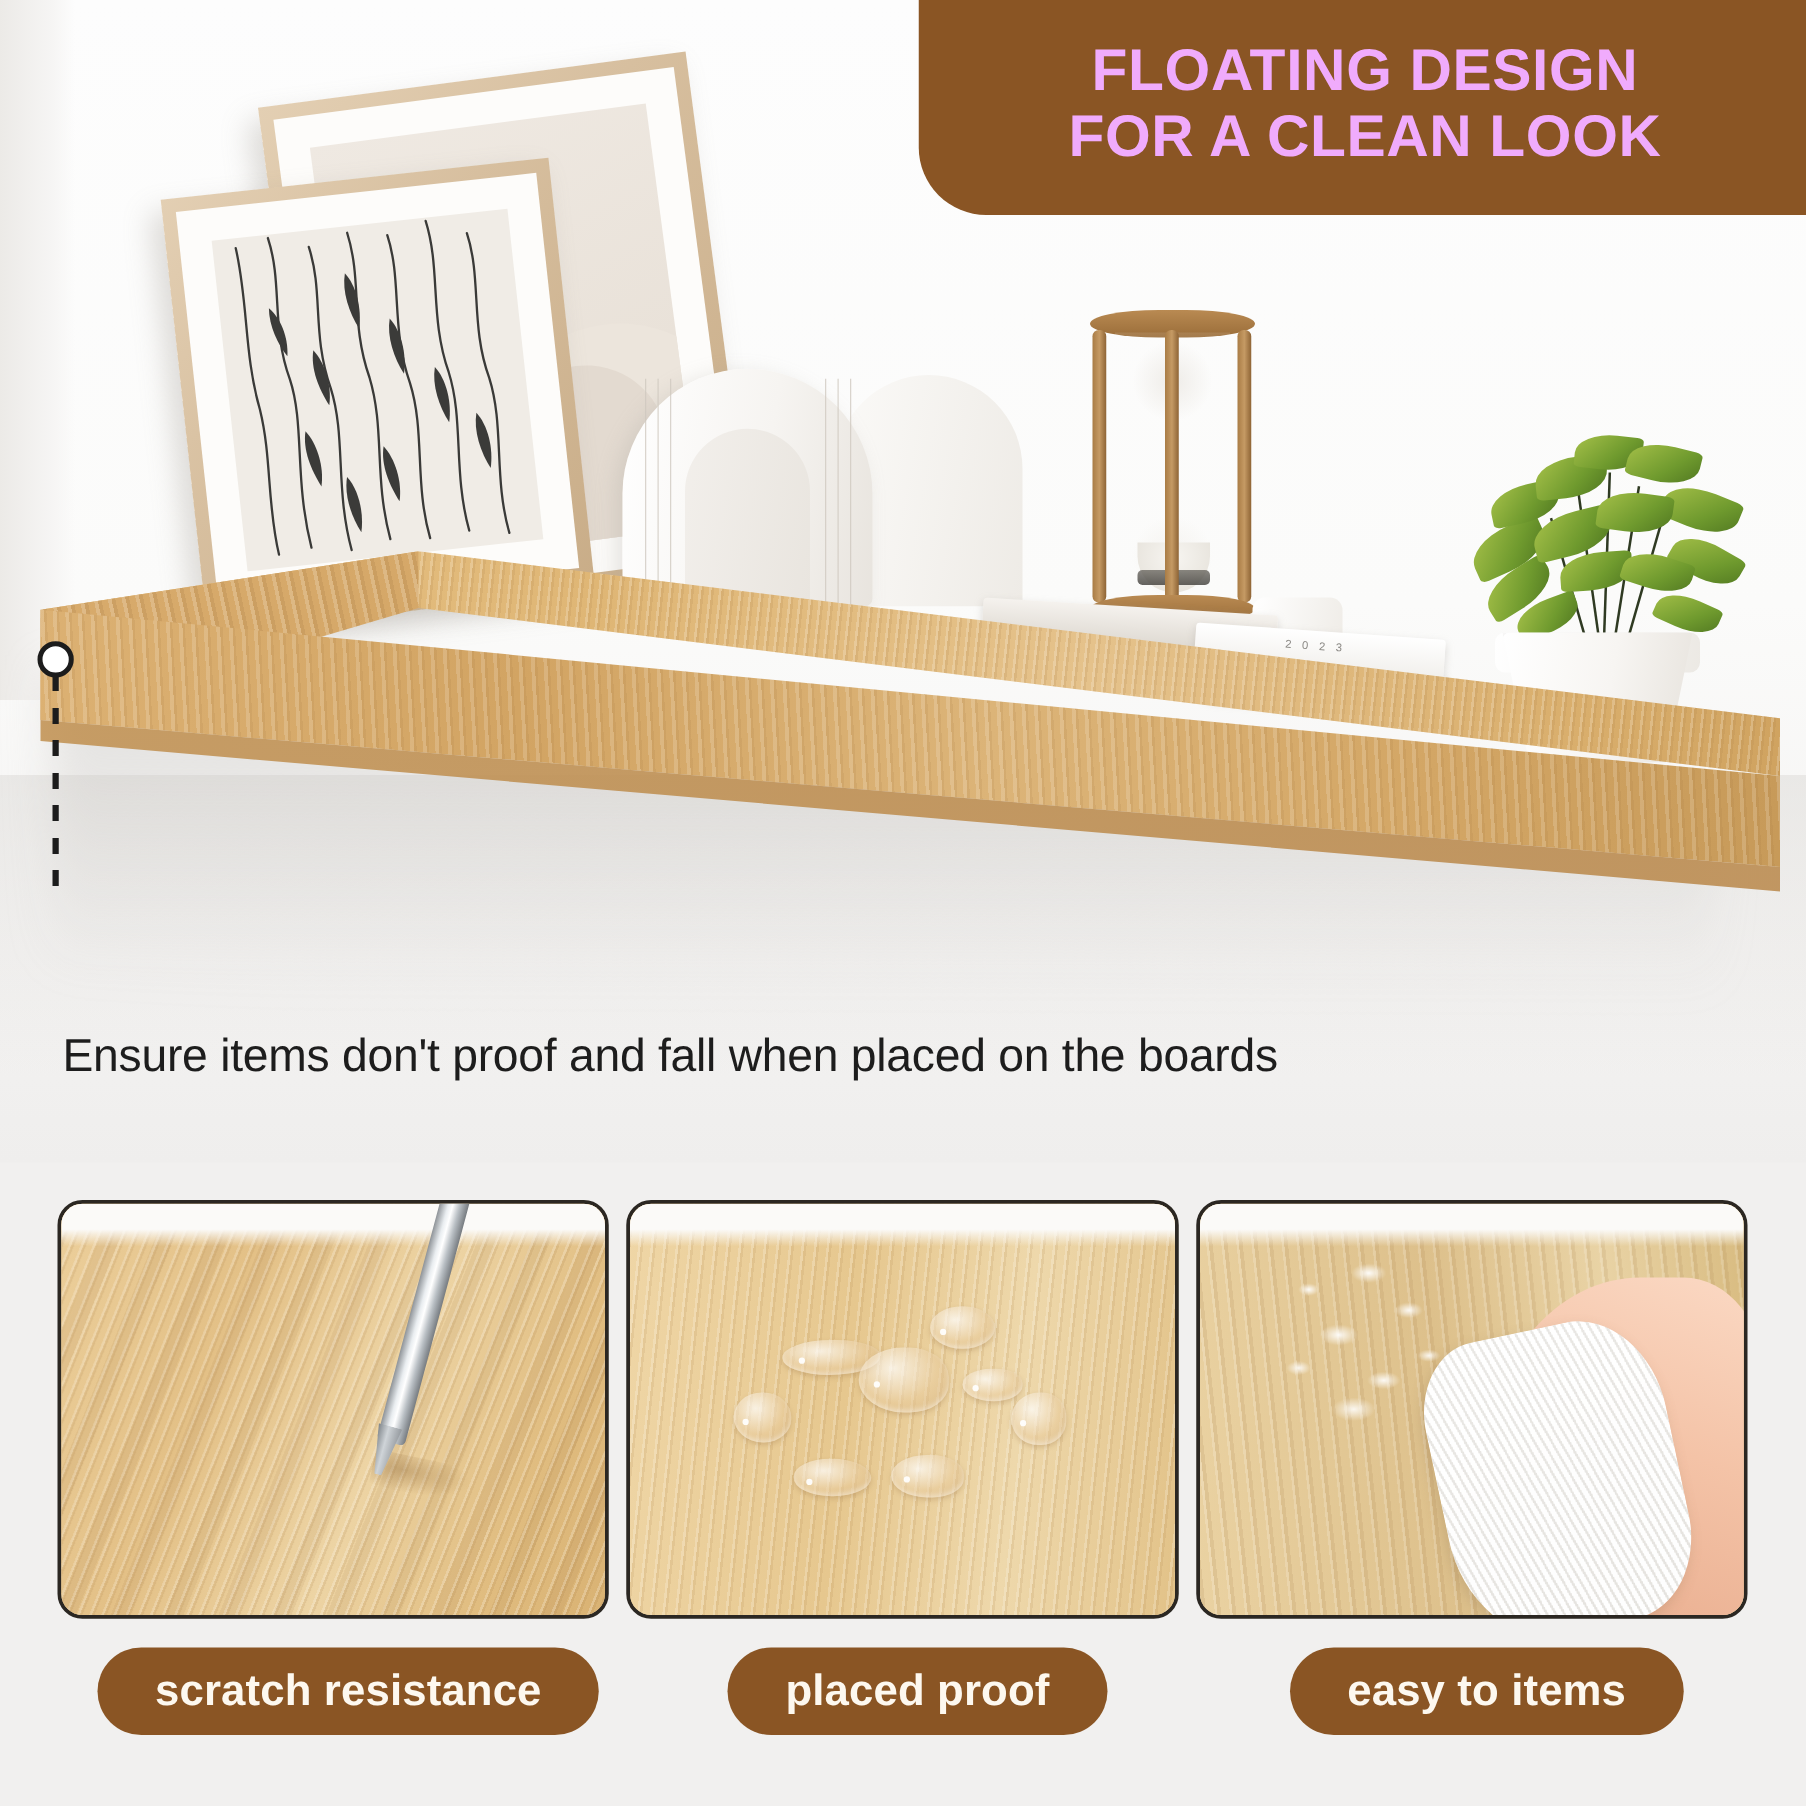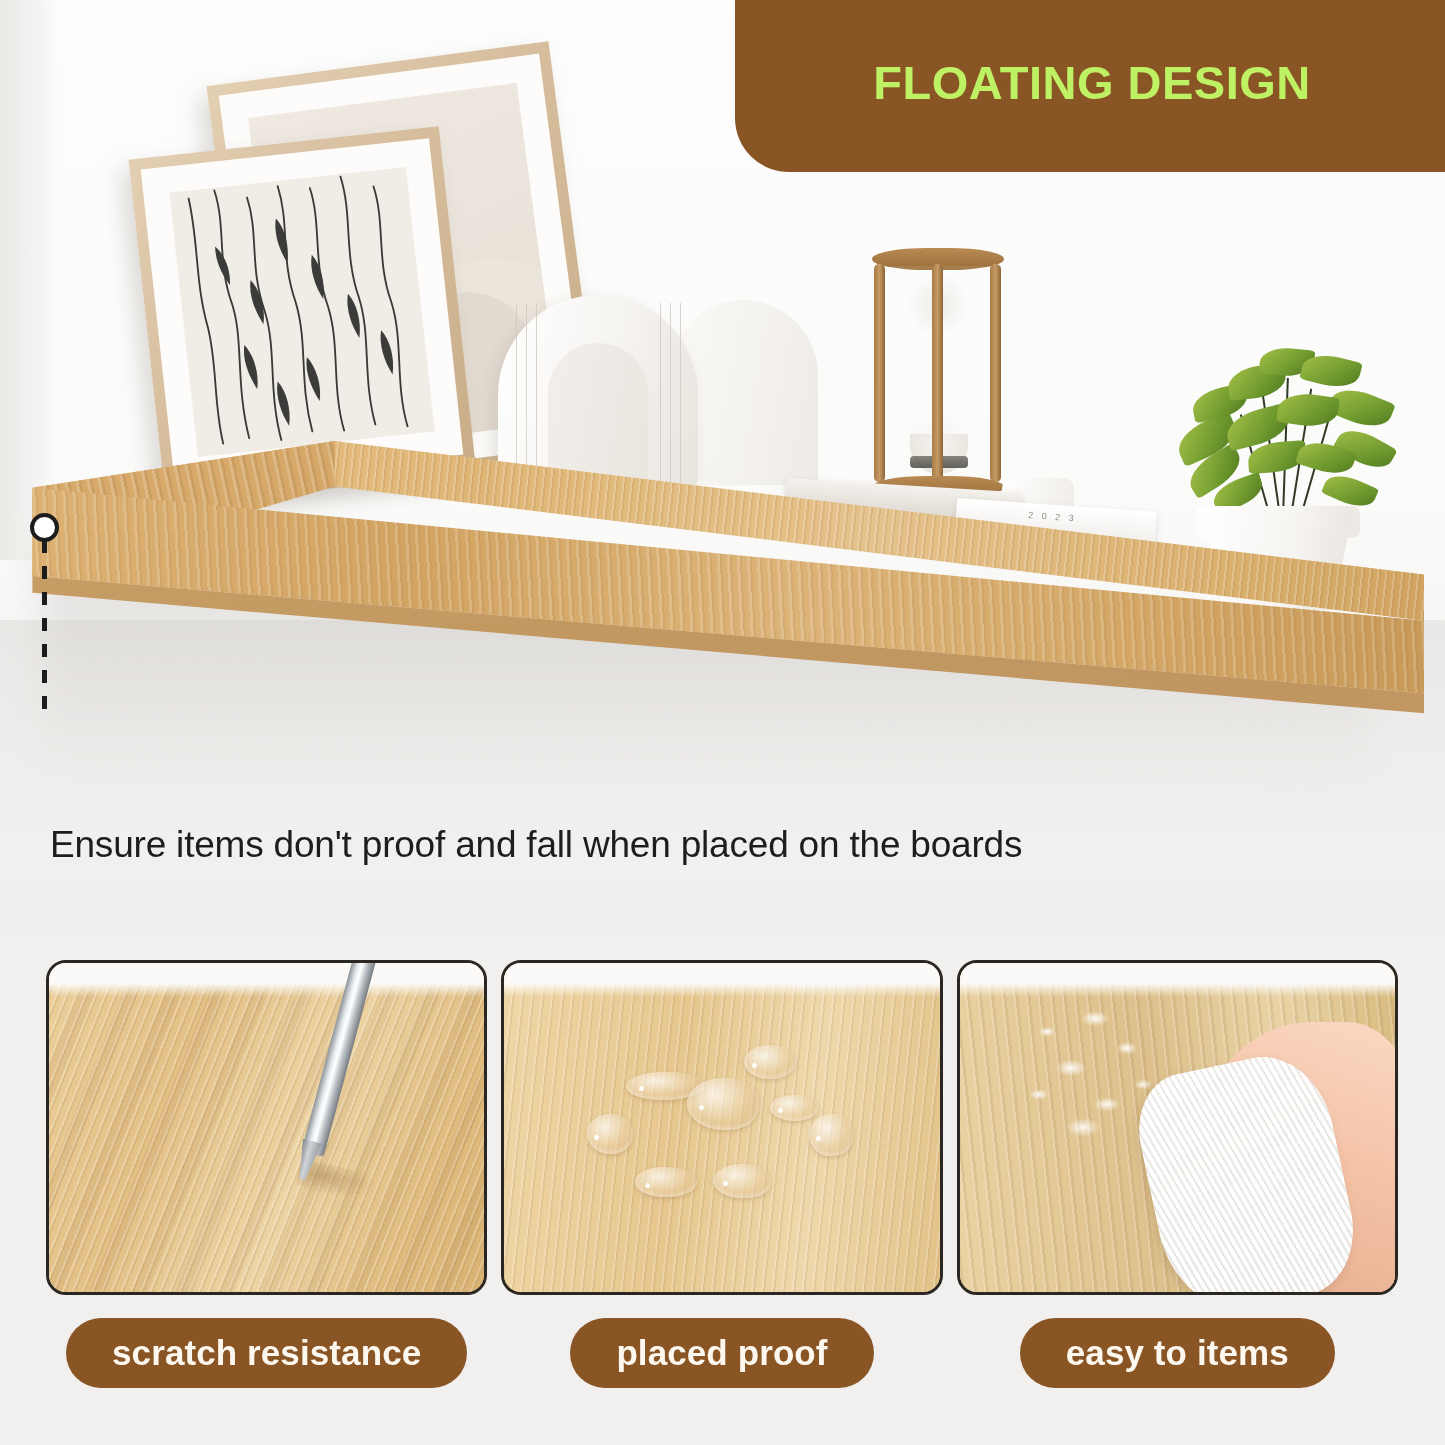--- a/index.html
+++ b/index.html
@@ -39,21 +39,21 @@
   .banner {
     position:absolute; right:0; top:0; width:710px; height:172px;
     background:#8a5524;
     border-bottom-left-radius:54px;
     display:flex; flex-direction:column;
     align-items:center; justify-content:center;
     padding:6px 26px 12px 30px;
     z-index:40;
   }
   .banner-line {
-    color:#bef264; font-weight:bold; font-size:47px;
+    color:#f0abfc; font-weight:bold; font-size:47px;
     letter-spacing:.5px; line-height:1.12; text-align:center;
     white-space:nowrap;
   }
 
   
   .frame {
     position:absolute;
     background:linear-gradient(135deg,#e3cfb3 0%,#d7bf9f 40%,#c9ad88 100%);
     padding:11px;
     box-shadow:-10px 10px 22px rgba(150,143,133,.30);
@@ -327,21 +327,21 @@
     background:
       repeating-linear-gradient(72deg, rgba(228,226,222,.8) 0 2px, rgba(255,255,255,.95) 2px 6px),
       linear-gradient(160deg,#ffffff,#e9e7e3);
     border-radius:26% 34% 30% 38%;
     transform:rotate(-12deg);
     box-shadow:-3px 4px 10px rgba(140,110,75,.25);
   }
 
   
   .badges {
-    position:absolute; left:46px; top:1318px; width:1352px; height:70px;
+    position:absolute; left:58px; top:1318px; width:1352px; height:70px;
     display:flex; gap:14px; z-index:32;
   }
   .badge-slot { flex:1; display:flex; justify-content:center; }
   .badge {
     background:#8a5524; color:#fdf8ef;
     border-radius:999px; height:70px;
     display:flex; align-items:center; justify-content:center;
     padding:0 46px;
     font-size:35px; font-weight:bold; letter-spacing:.1px;
     white-space:nowrap;
@@ -462,20 +462,21 @@
     </div>
 
     <div class="callout-dot"></div>
     <div class="callout-line"></div>
 
     <div class="subhead">Ensure items don't proof and fall when placed on the boards</div>
   </div>
 
   <div class="banner">
     <div class="banner-line">FLOATING DESIGN</div>
+    <div class="banner-line">FOR A CLEAN LOOK</div>
   </div>
 
   <div class="features">
 
     <div class="panel">
       <div class="wood-fill"></div>
       <div class="white-edge"></div>
       <div class="sd-shadow"></div>
       <div class="screwdriver"></div>
       <div class="sd-tip"></div>

